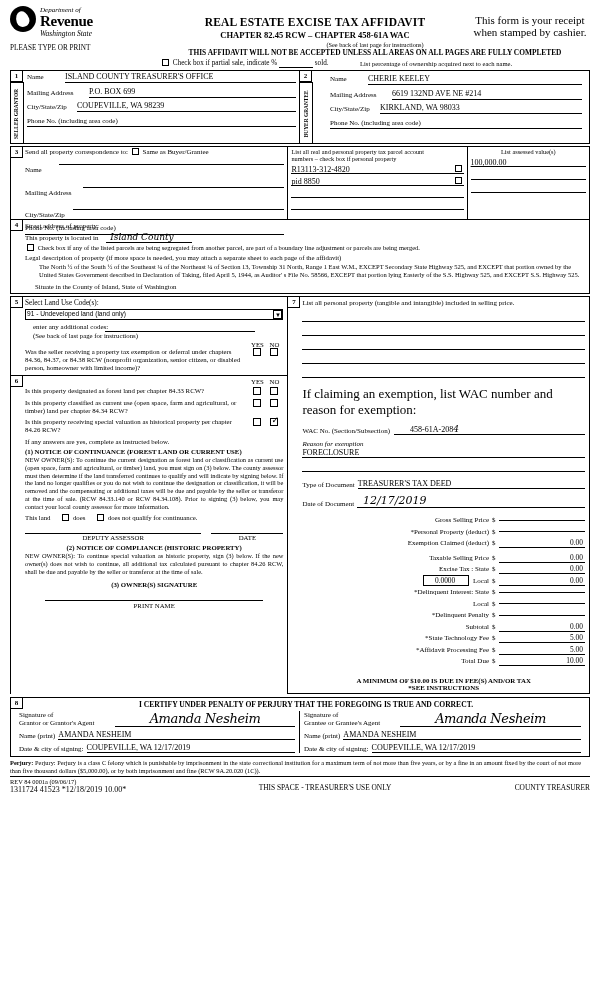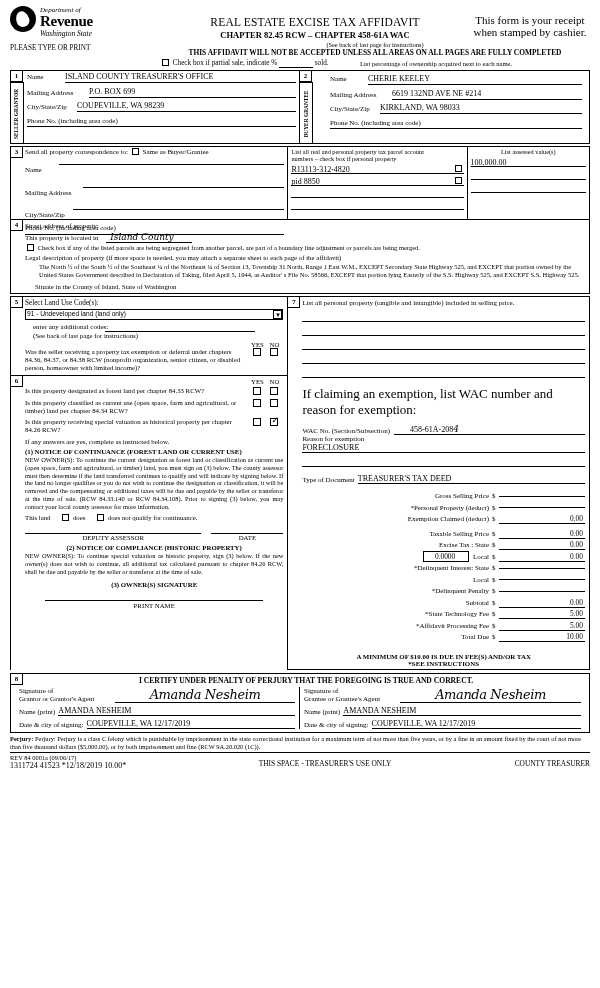--- a/index.html
+++ b/index.html
@@ -24,21 +24,21 @@
   .logo-circ::after {
     content: ""; position: absolute; left: 6px; top: 5px;
     width: 13px; height: 16px; background: #fff;
     border-radius: 50% 50% 50% 50% / 60% 60% 40% 40%;
     transform: rotate(-18deg);
   }
   .dept { font-size: 7px; font-style: italic; }
   .rev { font-size: 15px; font-weight: bold; letter-spacing: -0.3px; line-height: 1; }
   .wastate { font-size: 7.5px; font-style: italic; }
   .hdr-mid { flex: 1; text-align: center; padding-top: 10px; }
-  .title { font-size: 11.5px; font-weight: normal; letter-spacing: 0.2px; text-align: center; }
+  .title { font-size: 11.5px; font-weight: bold; letter-spacing: 0.2px; text-align: center; }
   .subtitle { font-size: 8.5px; font-weight: bold; margin-top: 2px;}
   .hdr-right { width: 120px; text-align: center; font-size: 11px; padding-top: 8px; }
 
   .line2 { display: flex; align-items: flex-start; margin-top: 1px; }
   .typeprint { width: 150px; font-size: 7.2px; padding-top: 3px;}
   .centerline { flex: 1; text-align: center; }
   .bold { font-weight: bold; }
   .tiny { font-size: 6.3px; }
   .chkline { margin-top: 1px; font-size: 7.2px; }
 
@@ -395,30 +395,36 @@
       <div style="border-bottom:1px solid #000;margin-top:13px;"></div>
 
       <div style="font-size:13px;margin-top:8px;">If claiming an exemption, list WAC number and reason for exemption:</div>
 
       <div style="font-size:7px;margin-top:6px;display:flex;align-items:flex-end;">
         <span>WAC No. (Section/Subsection)</span>
         <span style="flex:1;border-bottom:1px solid #000;margin-left:4px;">
           <span class="type" style="margin-left:16px;">458-61A-208</span><span class="hand">4</span>
         </span>
       </div>
-      <div style="font-size:7px;">Reason for exemption</div>
+      <div style="font-size:7px;margin-top:5px;font-style:italic;">Reason for exemption</div>
       <div style="border-bottom:1px solid #000;">
         <span class="type">FORECLOSURE</span>
       </div>
       <div style="border-bottom:1px solid #000;margin-top:13px;"></div>
 
       <div style="font-size:7px;margin-top:7px;display:flex;align-items:flex-end;">
         <span>Type of Document</span>
         <span style="flex:1;border-bottom:1px solid #000;margin-left:3px;">
           <span class="type">TREASURER'S TAX DEED</span>
+        </span>
+      </div>
+      <div style="font-size:7px;margin-top:5px;display:flex;align-items:flex-end;">
+        <span>Date of Document</span>
+        <span style="flex:1;border-bottom:1px solid #000;margin-left:3px;">
+          <span class="hand" style="font-size:11px;margin-left:6px;">12/17/2019</span>
         </span>
       </div>
 
       <div style="margin-top:6px;">
         <div class="moneyrow">
           <span class="mlabel">Gross Selling Price</span>
           <span class="mdollar">$</span>
           <span class="mval"></span>
         </div>
         <div class="moneyrow">

